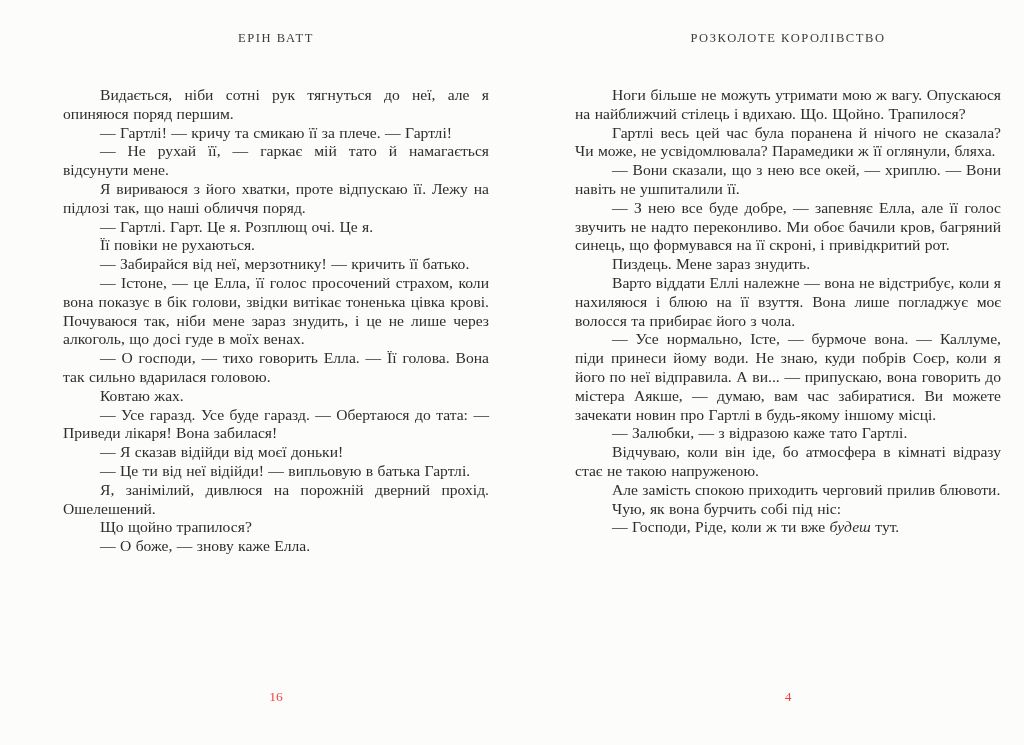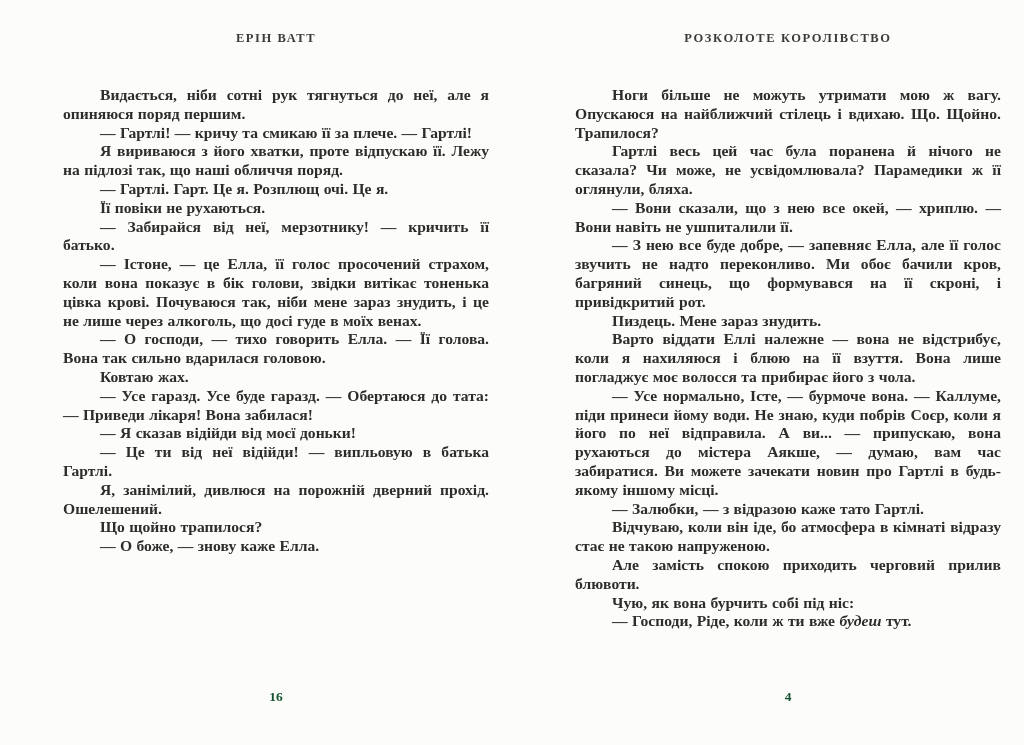--- a/index.html
+++ b/index.html
@@ -3,21 +3,21 @@
 <meta charset="utf-8">
 <style>
   html, body { margin: 0; padding: 0; }
   body {
     width: 1024px; height: 745px;
     background: #fcfcfa;
     font-family: "Liberation Serif", serif;
     color: #2e2d2b;
     overflow: hidden;
   }
-  .spread { display: flex; width: 1024px; height: 658px; font-weight: bold; }
+  .spread { display: flex; width: 1024px; height: 658px; }
   .page { position: relative; width: 512px; height: 745px; box-sizing: border-box; }
   .running-head {
     position: absolute; top: 31px; left: 63px; width: 426px;
     text-align: center;
     font-size: 12.5px; letter-spacing: 1.6px;
     color: #3c3b38;
     white-space: nowrap;
   }
   .body-text {
     position: absolute; top: 86px; left: 63px; width: 426px;
@@ -25,32 +25,33 @@
     text-align: justify;
     text-justify: inter-word;
     color: #2e2d2b;
     word-spacing: 0.5px;
   }
   .body-text p { margin: 0; text-indent: 37px; }
   .body-text i { font-style: italic; }
   .page-number {
     position: absolute; top: 689px; left: 63px; width: 426px;
     text-align: center;
-    font-size: 13.5px; color: #14532d;
+    font-size: 13.5px; color: #ef4444;
   }
 </style>
 </head>
 <body>
 
 <div class="spread">
   <div class="page">
     <div class="running-head">ЕРІН ВАТТ</div>
     <div class="body-text">
         <p>Видається, ніби сотні рук тягнуться до неї, але я опиняюся поряд першим.</p>
         <p>— Гартлі! — кричу та смикаю її за плече. — Гартлі!</p>
+        <p>— Не рухай її, — гаркає мій тато й намагається відсунути мене.</p>
         <p>Я вириваюся з його хватки, проте відпускаю її. Лежу на підлозі так, що наші обличчя поряд.</p>
         <p>— Гартлі. Гарт. Це я. Розплющ очі. Це я.</p>
         <p>Її повіки не рухаються.</p>
         <p>— Забирайся від неї, мерзотнику! — кричить її батько.</p>
         <p>— Істоне, — це Елла, її голос просочений страхом, коли вона показує в бік голови, звідки витікає тоненька цівка крові. Почуваюся так, ніби мене зараз знудить, і це не лише через алкоголь, що досі гуде в моїх венах.</p>
         <p>— О господи, — тихо говорить Елла. — Її голова. Вона так сильно вдарилася головою.</p>
         <p>Ковтаю жах.</p>
         <p>— Усе гаразд. Усе буде гаразд. — Обертаюся до тата: — Приведи лікаря! Вона забилася!</p>
         <p>— Я сказав відійди від моєї доньки!</p>
         <p>— Це ти від неї відійди! — випльовую в батька Гартлі.</p>
@@ -62,21 +63,21 @@
   </div>
   <div class="page">
     <div class="running-head">РОЗКОЛОТЕ КОРОЛІВСТВО</div>
     <div class="body-text">
         <p>Ноги більше не можуть утримати мою ж вагу. Опускаюся на найближчий стілець і вдихаю. Що. Щойно. Трапилося?</p>
         <p>Гартлі весь цей час була поранена й нічого не сказала? Чи може, не усвідомлювала? Парамедики ж її оглянули, бляха.</p>
         <p>— Вони сказали, що з нею все окей, — хриплю. — Вони навіть не ушпиталили її.</p>
         <p>— З нею все буде добре, — запевняє Елла, але її голос звучить не надто переконливо. Ми обоє бачили кров, багряний синець, що формувався на її скроні, і привідкритий рот.</p>
         <p>Пиздець. Мене зараз знудить.</p>
         <p>Варто віддати Еллі належне — вона не відстрибує, коли я нахиляюся і блюю на її взуття. Вона лише погладжує моє волосся та прибирає його з чола.</p>
-        <p>— Усе нормально, Істе, — бурмоче вона. — Каллуме, піди принеси йому води. Не знаю, куди побрів Соєр, коли я його по неї відправила. А ви... — припускаю, вона рухаються до містера Аякше, — думаю, вам час забиратися. Ви можете зачекати новин про Гартлі в будь-якому іншому місці.</p>
+        <p>— Усе нормально, Істе, — бурмоче вона. — Каллуме, піди принеси йому води. Не знаю, куди побрів Соєр, коли я його по неї відправила. А ви... — припускаю, вона говорить до містера Аякше, — думаю, вам час забиратися. Ви можете зачекати новин про Гартлі в будь-якому іншому місці.</p>
         <p>— Залюбки, — з відразою каже тато Гартлі.</p>
         <p>Відчуваю, коли він іде, бо атмосфера в кімнаті відразу стає не такою напруженою.</p>
         <p>Але замість спокою приходить черговий прилив блювоти.</p>
         <p>Чую, як вона бурчить собі під ніс:</p>
         <p>— Господи, Ріде, коли ж ти вже <i>будеш</i> тут.</p>
       </div>
     <div class="page-number">4</div>
   </div>
 </div>
 

